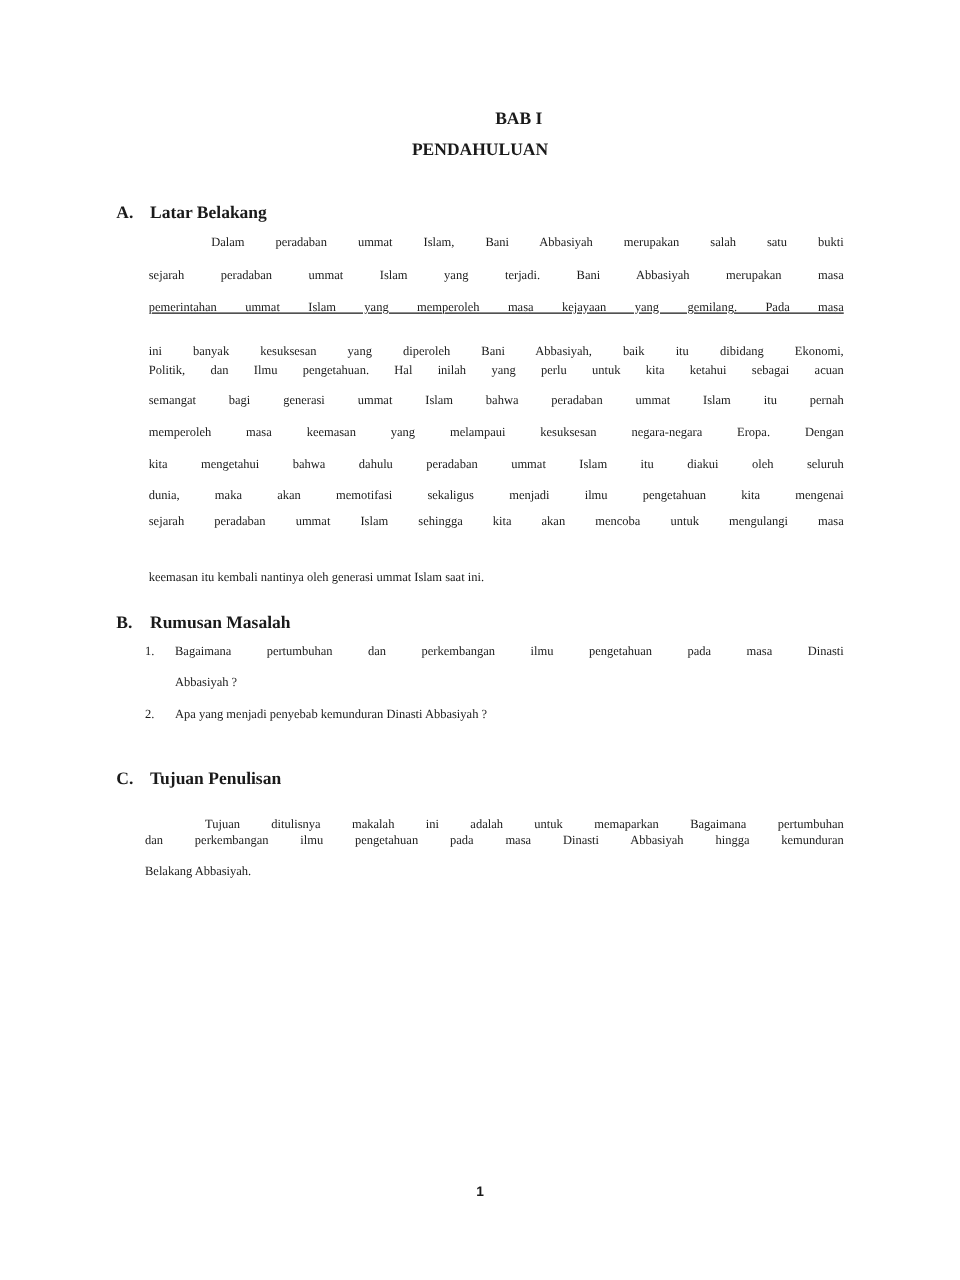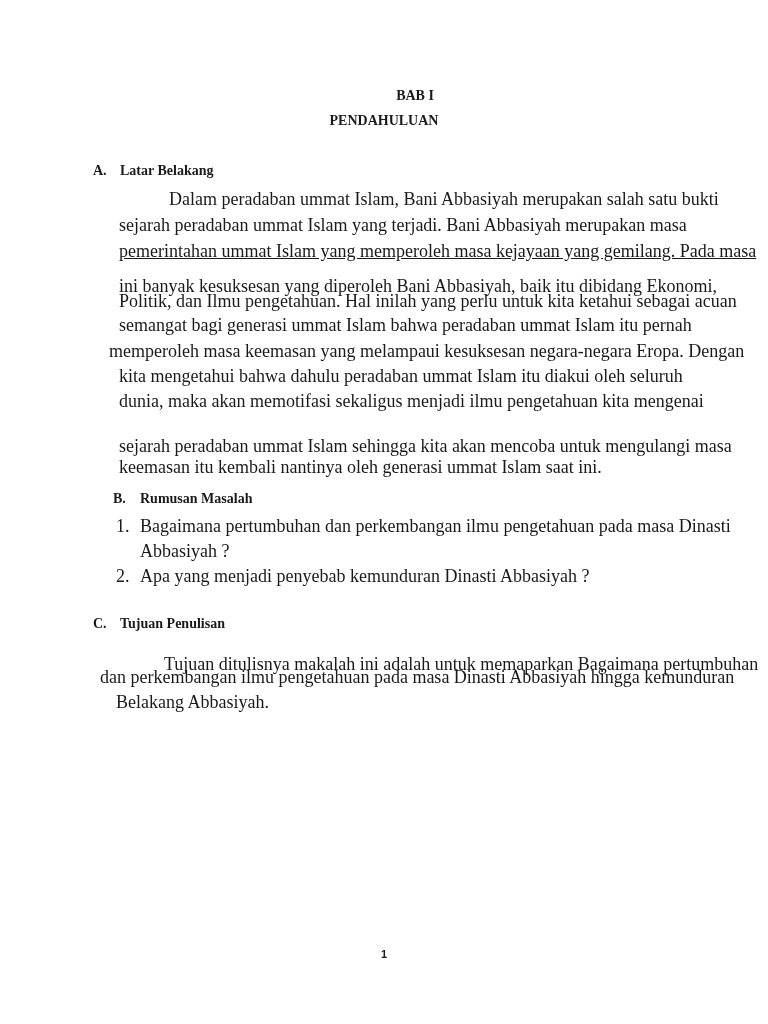--- a/index.html
+++ b/index.html
@@ -9,21 +9,21 @@
   }
   .title {
     position: absolute; left: 0; width: 768px; text-align: center;
     font-weight: bold; font-size: 14px;
   }
   .heading {
     position: absolute; left: 93px; font-weight: bold; font-size: 14px;
   }
   .heading .letter { display: inline-block; width: 27px; }
   .line {
-    position: absolute; font-size: 18px; white-space: nowrap;
+    position: absolute; font-size: 10px; white-space: nowrap;
   }
   .just {
     text-align: justify; text-align-last: justify;
   }
   .page-num {
     position: absolute; top: 948px; left: 0; width: 768px; text-align: center;
     font-family: "Liberation Sans", sans-serif; font-weight: bold; font-size: 11px;
   }
 </style>
 </head>
@@ -36,36 +36,36 @@
 
   <div class="heading" style="top:163px;">
     <span class="letter">A.</span><span>Latar Belakang</span>
   </div>
   <div class="line just" style="top:189px; left:169px; width:506px;">Dalam peradaban ummat Islam, Bani Abbasiyah merupakan salah satu bukti</div>
   <div class="line just" style="top:215px; left:119px; width:556px;">sejarah peradaban ummat Islam yang terjadi. Bani Abbasiyah merupakan masa</div>
   <div class="line just" style="top:241px; left:119px; width:556px;text-decoration:underline;">pemerintahan ummat Islam yang memperoleh masa kejayaan yang gemilang. Pada masa</div>
   <div class="line just" style="top:266px; left:119px; width:556px;margin-top:10px;">ini banyak kesuksesan yang diperoleh Bani Abbasiyah, baik itu dibidang Ekonomi,</div>
   <div class="line just" style="top:291px; left:119px; width:556px;">Politik, dan Ilmu pengetahuan. Hal inilah yang perlu untuk kita ketahui sebagai acuan</div>
   <div class="line just" style="top:315px; left:119px; width:556px;">semangat bagi generasi ummat Islam bahwa peradaban ummat Islam itu pernah</div>
-  <div class="line just" style="top:341px; left:109px; width:556px;">memperoleh masa keemasan yang melampaui  kesuksesan negara-negara Eropa. Dengan</div>
+  <div class="line just" style="top:341px; left:119px; width:556px;">memperoleh masa keemasan yang melampaui  kesuksesan negara-negara Eropa. Dengan</div>
   <div class="line just" style="top:366px; left:119px; width:556px;">kita mengetahui bahwa dahulu peradaban ummat Islam itu diakui oleh seluruh</div>
   <div class="line just" style="top:391px; left:119px; width:556px;">dunia, maka akan memotifasi sekaligus menjadi ilmu pengetahuan kita mengenai</div>
-  <div class="line just" style="top:436px; left:119px; width:556px;">sejarah peradaban ummat Islam sehingga kita akan mencoba untuk mengulangi masa</div>
+  <div class="line just" style="top:412px; left:119px; width:556px;">sejarah peradaban ummat Islam sehingga kita akan mencoba untuk mengulangi masa</div>
   <div class="line" style="top:441px; left:119px;margin-top:16px;">keemasan itu kembali nantinya oleh generasi ummat Islam saat ini.</div>
 
-  <div class="heading" style="top:491px;margin-left:20px;">
+  <div class="heading" style="top:491px;">
     <span class="letter">B.</span><span>Rumusan Masalah</span>
   </div>
   <div class="line" style="top:516px; left:116px;">1.</div>
   <div class="line just" style="top:516px; left:140px; width:535px;">Bagaimana pertumbuhan dan perkembangan ilmu pengetahuan pada masa Dinasti</div>
   <div class="line" style="top:541px; left:140px;">Abbasiyah ?</div>
   <div class="line" style="top:566px; left:116px;">2.</div>
   <div class="line" style="top:566px; left:140px;">Apa yang menjadi penyebab kemunduran Dinasti Abbasiyah ?</div>
 
   <div class="heading" style="top:616px;">
     <span class="letter">C.</span><span>Tujuan Penulisan</span>
   </div>
   <div class="line just" style="top:642px; left:164px; width:511px;margin-top:12px;">Tujuan ditulisnya makalah ini adalah untuk memaparkan Bagaimana pertumbuhan</div>
-  <div class="line just" style="top:667px; left:100px; width:559px;">dan perkembangan ilmu pengetahuan pada masa Dinasti Abbasiyah hingga kemunduran</div>
+  <div class="line just" style="top:667px; left:116px; width:559px;">dan perkembangan ilmu pengetahuan pada masa Dinasti Abbasiyah hingga kemunduran</div>
   <div class="line" style="top:692px; left:116px;">Belakang Abbasiyah.</div>
 
   <div class="page-num">1</div>
 </div>
 
 </body></html>

